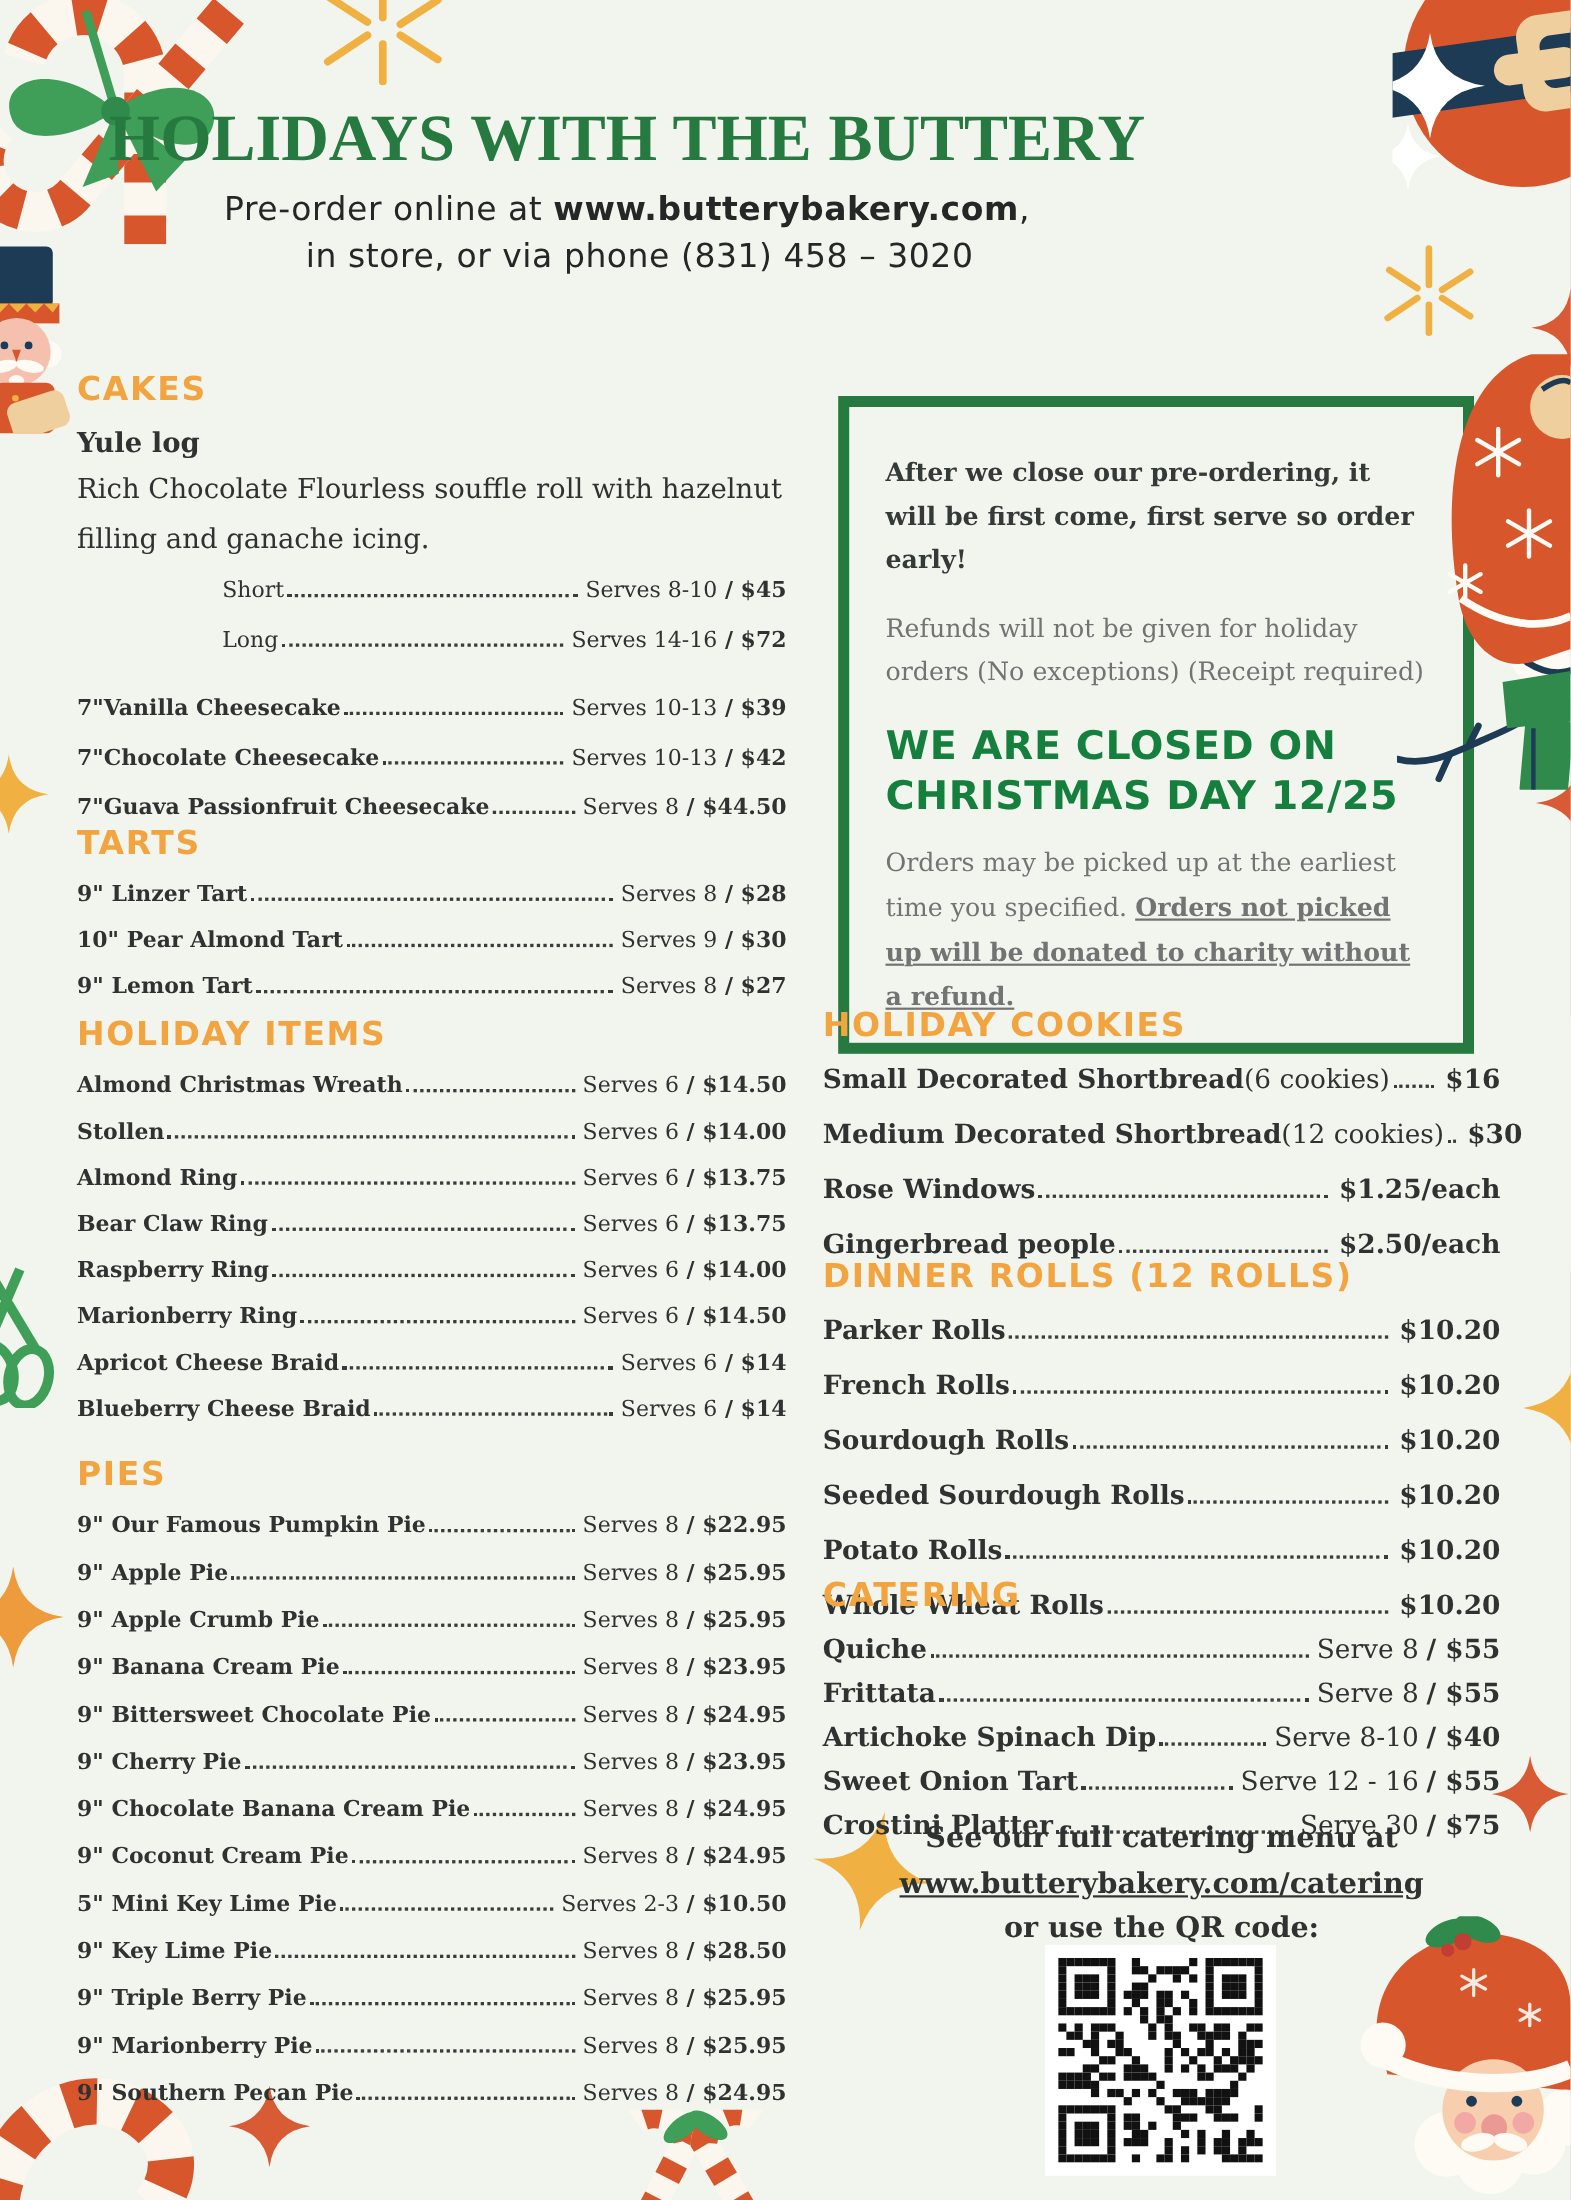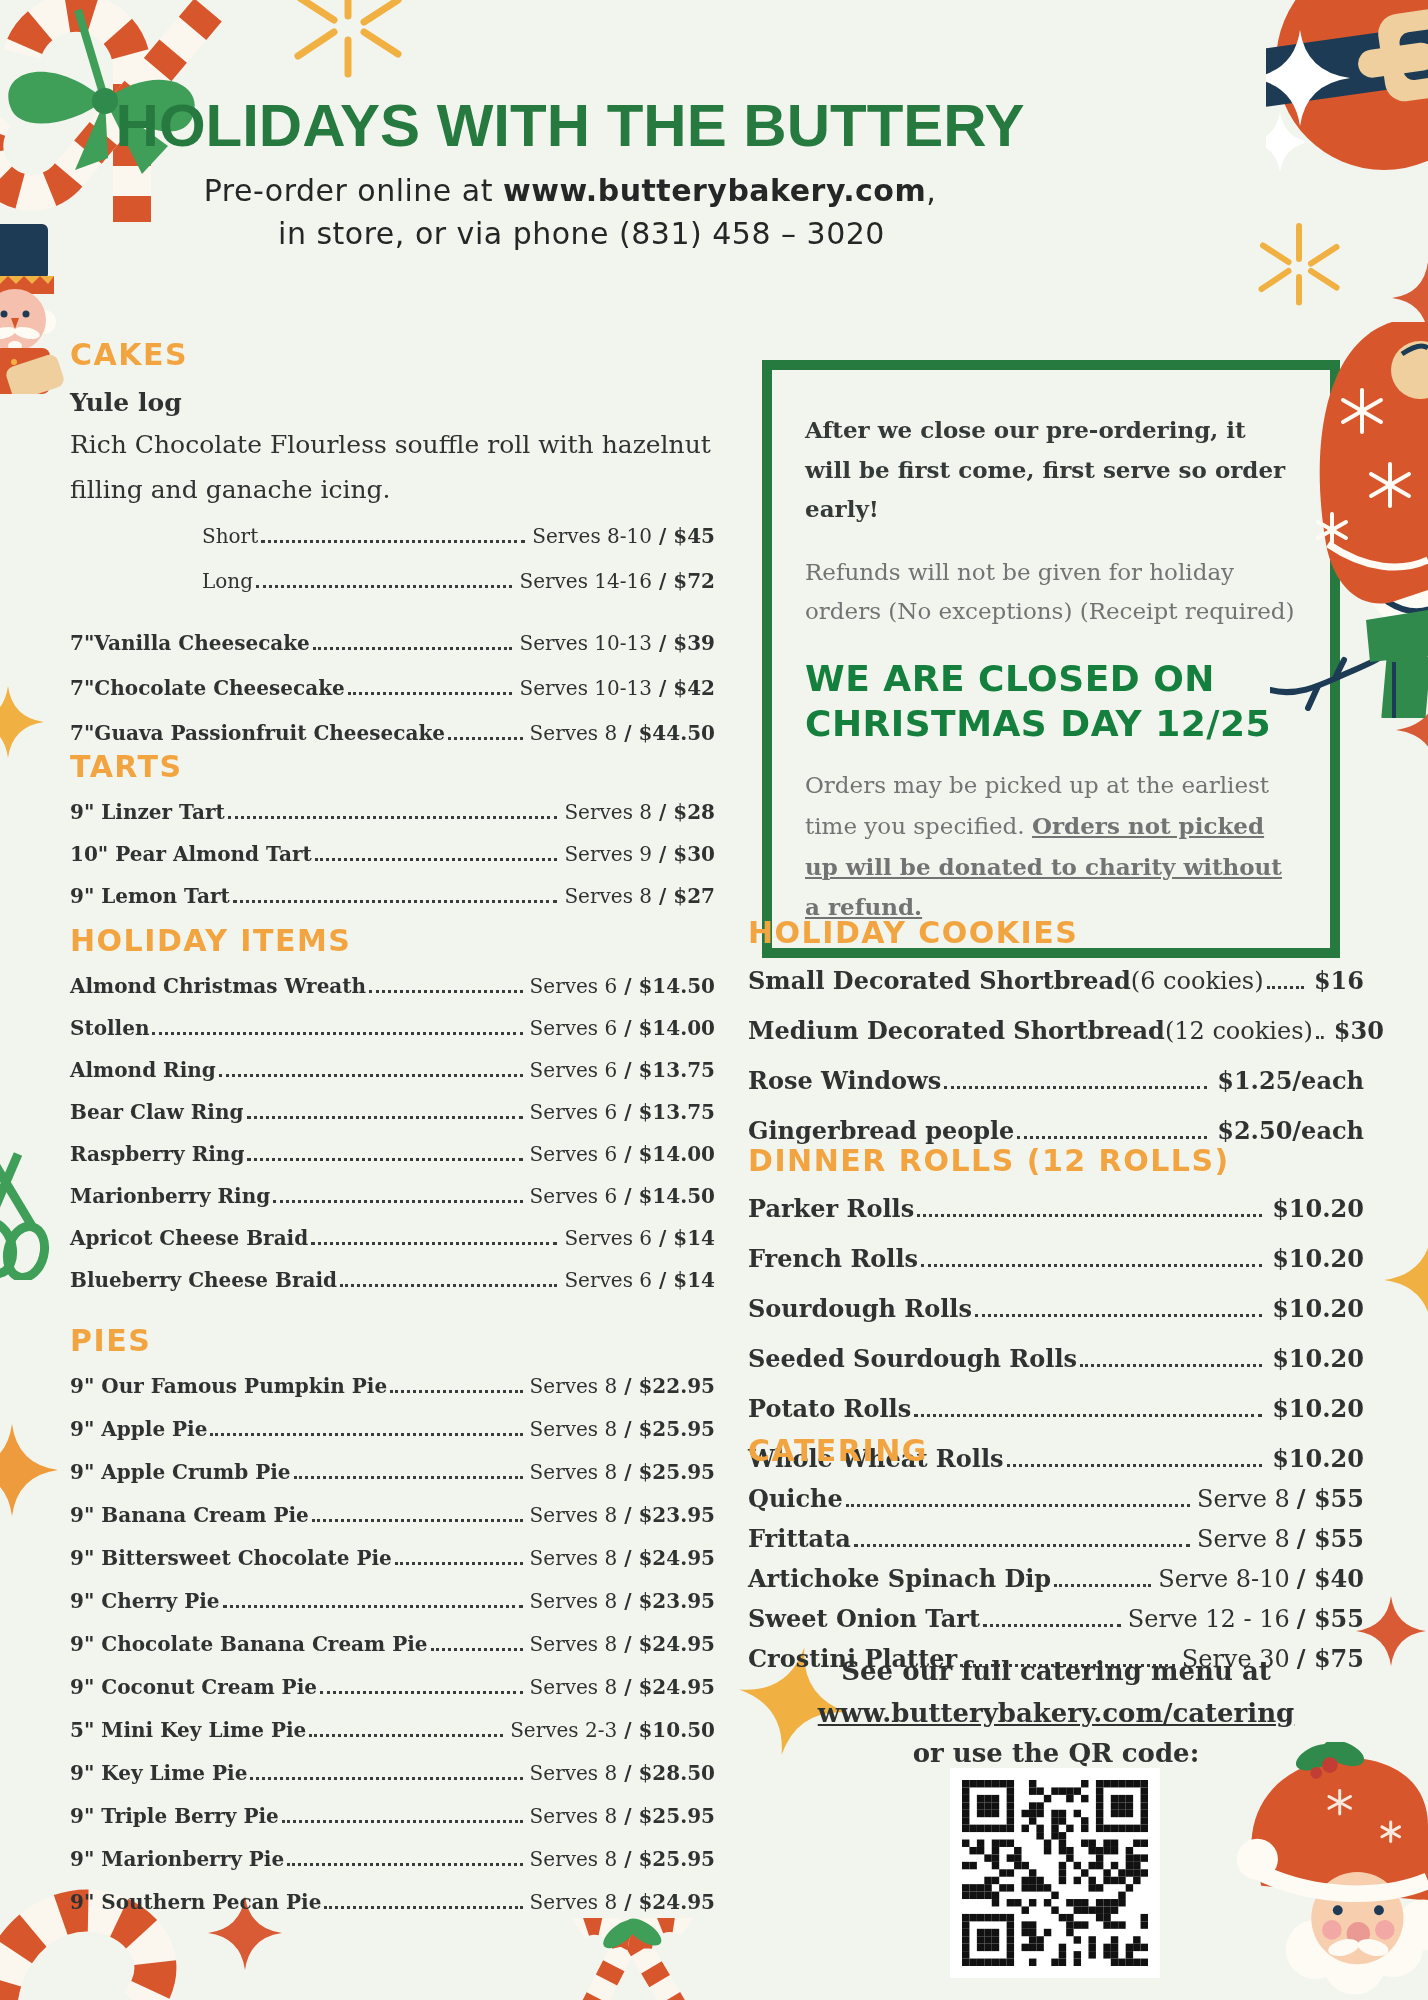--- a/index.html
+++ b/index.html
@@ -4,21 +4,21 @@
 <style>
   html,body{margin:0;padding:0;background:#cfcfcf;}
   .page{position:relative;width:1428px;height:2000px;background:#f2f5ee;overflow:hidden;
         font-family:"DejaVu Serif",serif;color:#2e3331;}
   .dec{position:absolute;z-index:1;}
   .layer{position:absolute;z-index:2;}
   .above{z-index:4;}
 
   
   #header{left:0;top:94px;width:1140px;text-align:center;}
-  #title{margin:0;font-family:Liberation Sans, sans-serif;font-weight:700;font-size:60px;
+  #title{margin:0;font-family:Liberation Serif, serif;font-weight:700;font-size:60px;
          color:#267a40;letter-spacing:0px;line-height:1.05;}
   .sub{font-family:"DejaVu Sans","Liberation Sans",sans-serif;font-size:30px;letter-spacing:.5px;
        margin:16px 0 0;color:#232826;}
   .sub b{font-weight:700;}
   .sub + .sub{margin-top:8px;padding-left:23px;}
 
   
   .sec-h{font-family:"DejaVu Sans","Liberation Sans",sans-serif;font-weight:700;color:#f2a440;
          font-size:30px;letter-spacing:1.5px;margin:0 0 18px;line-height:1;}
 

